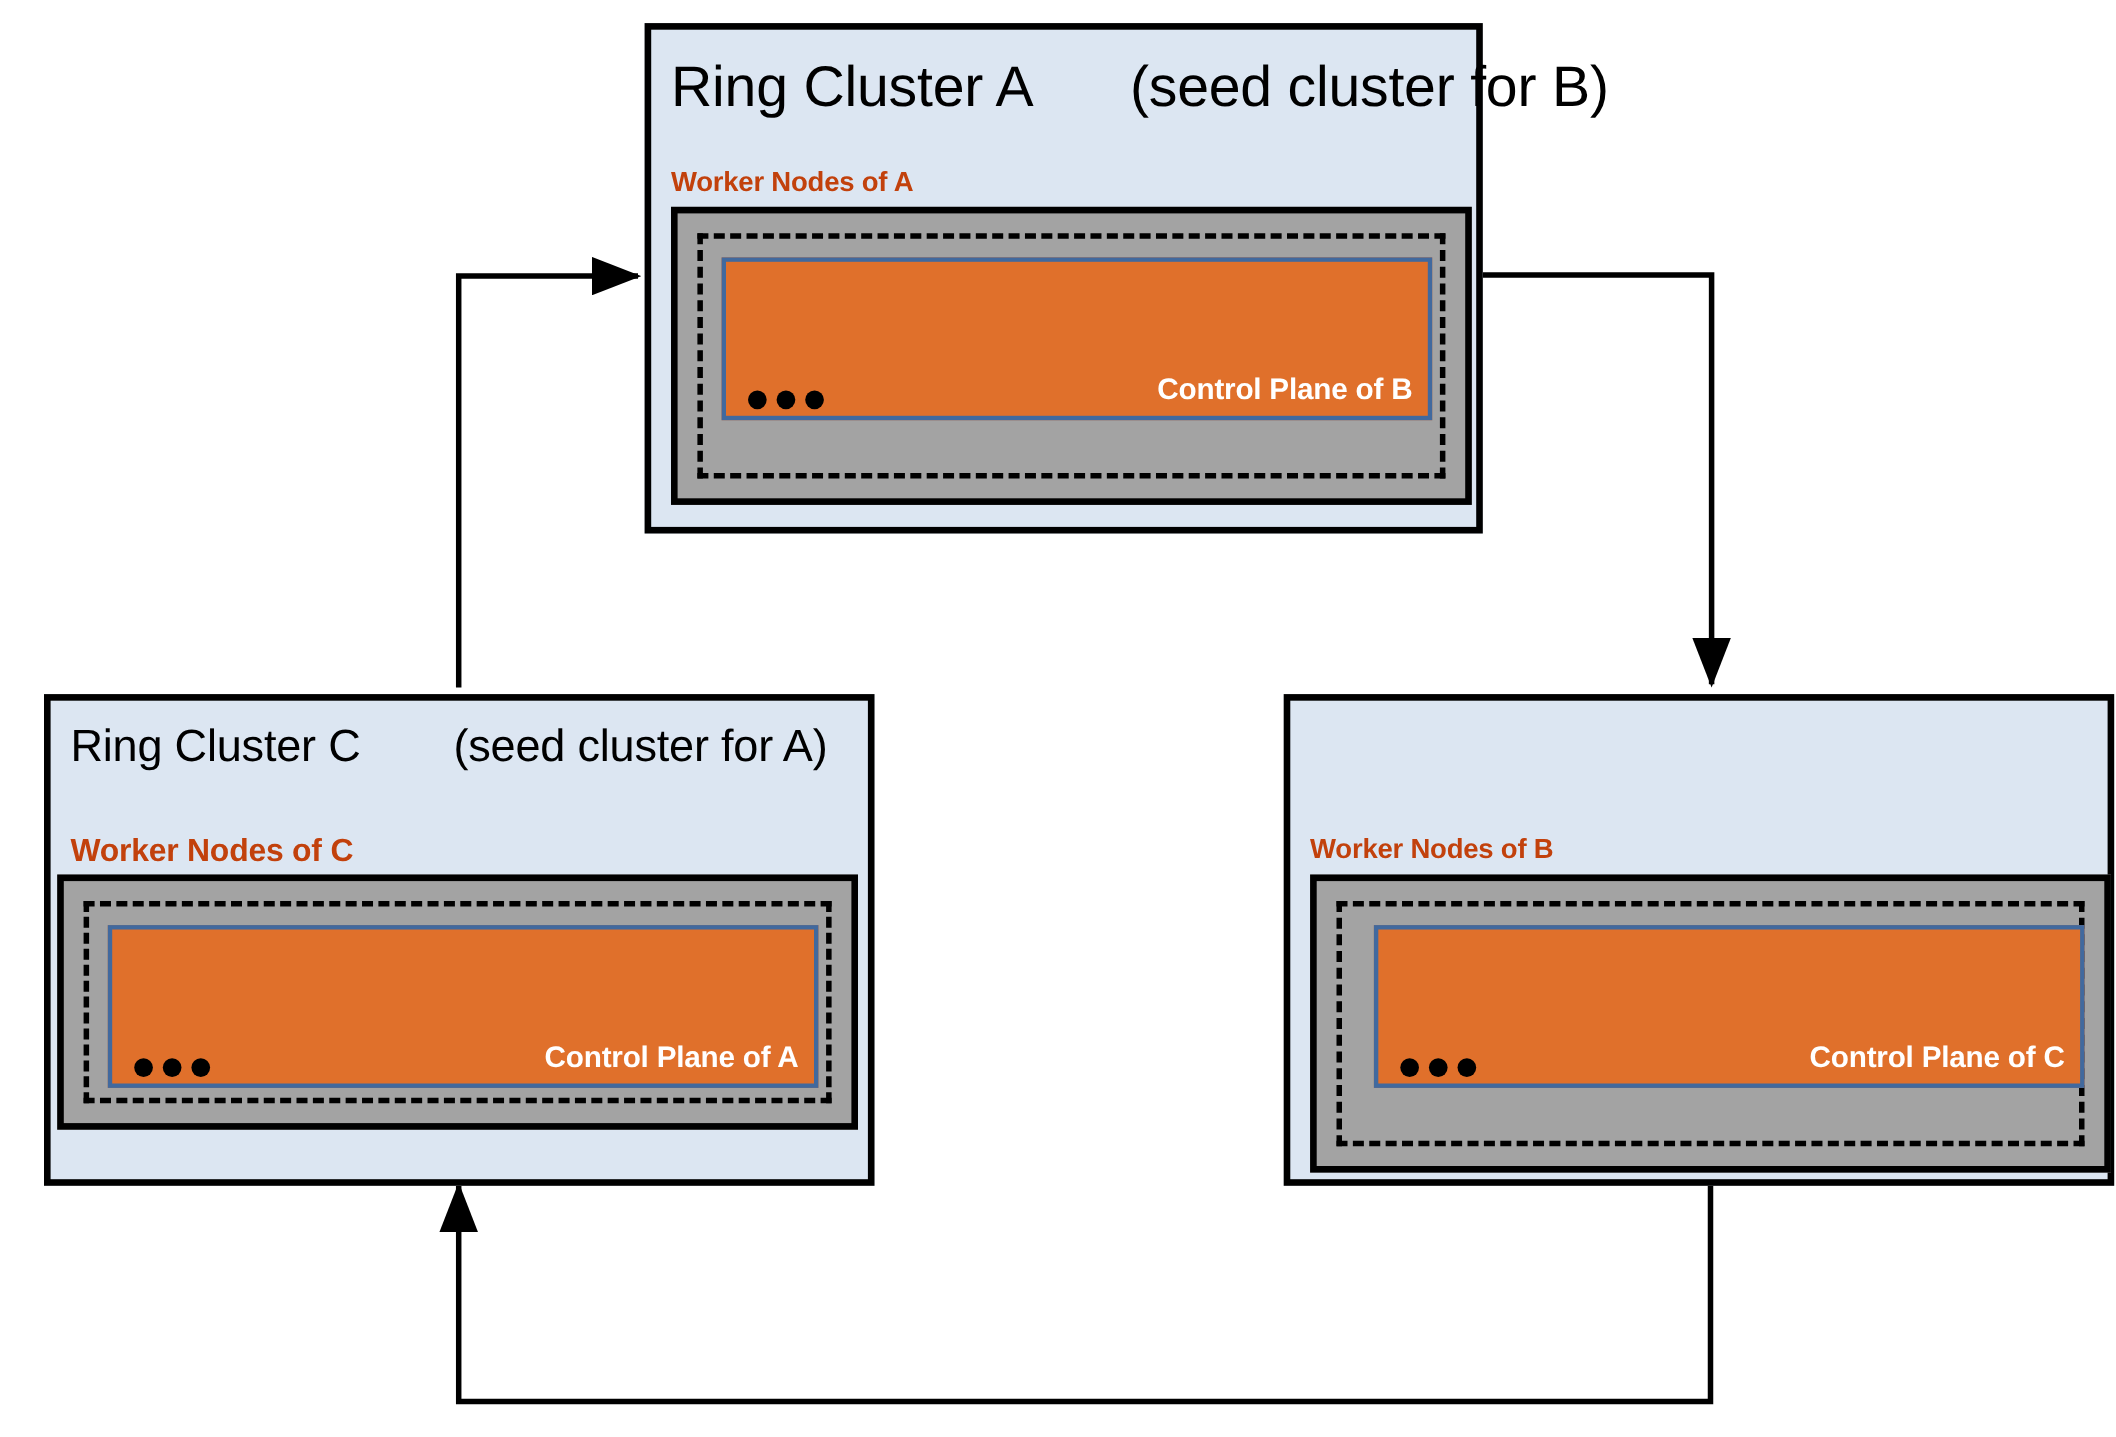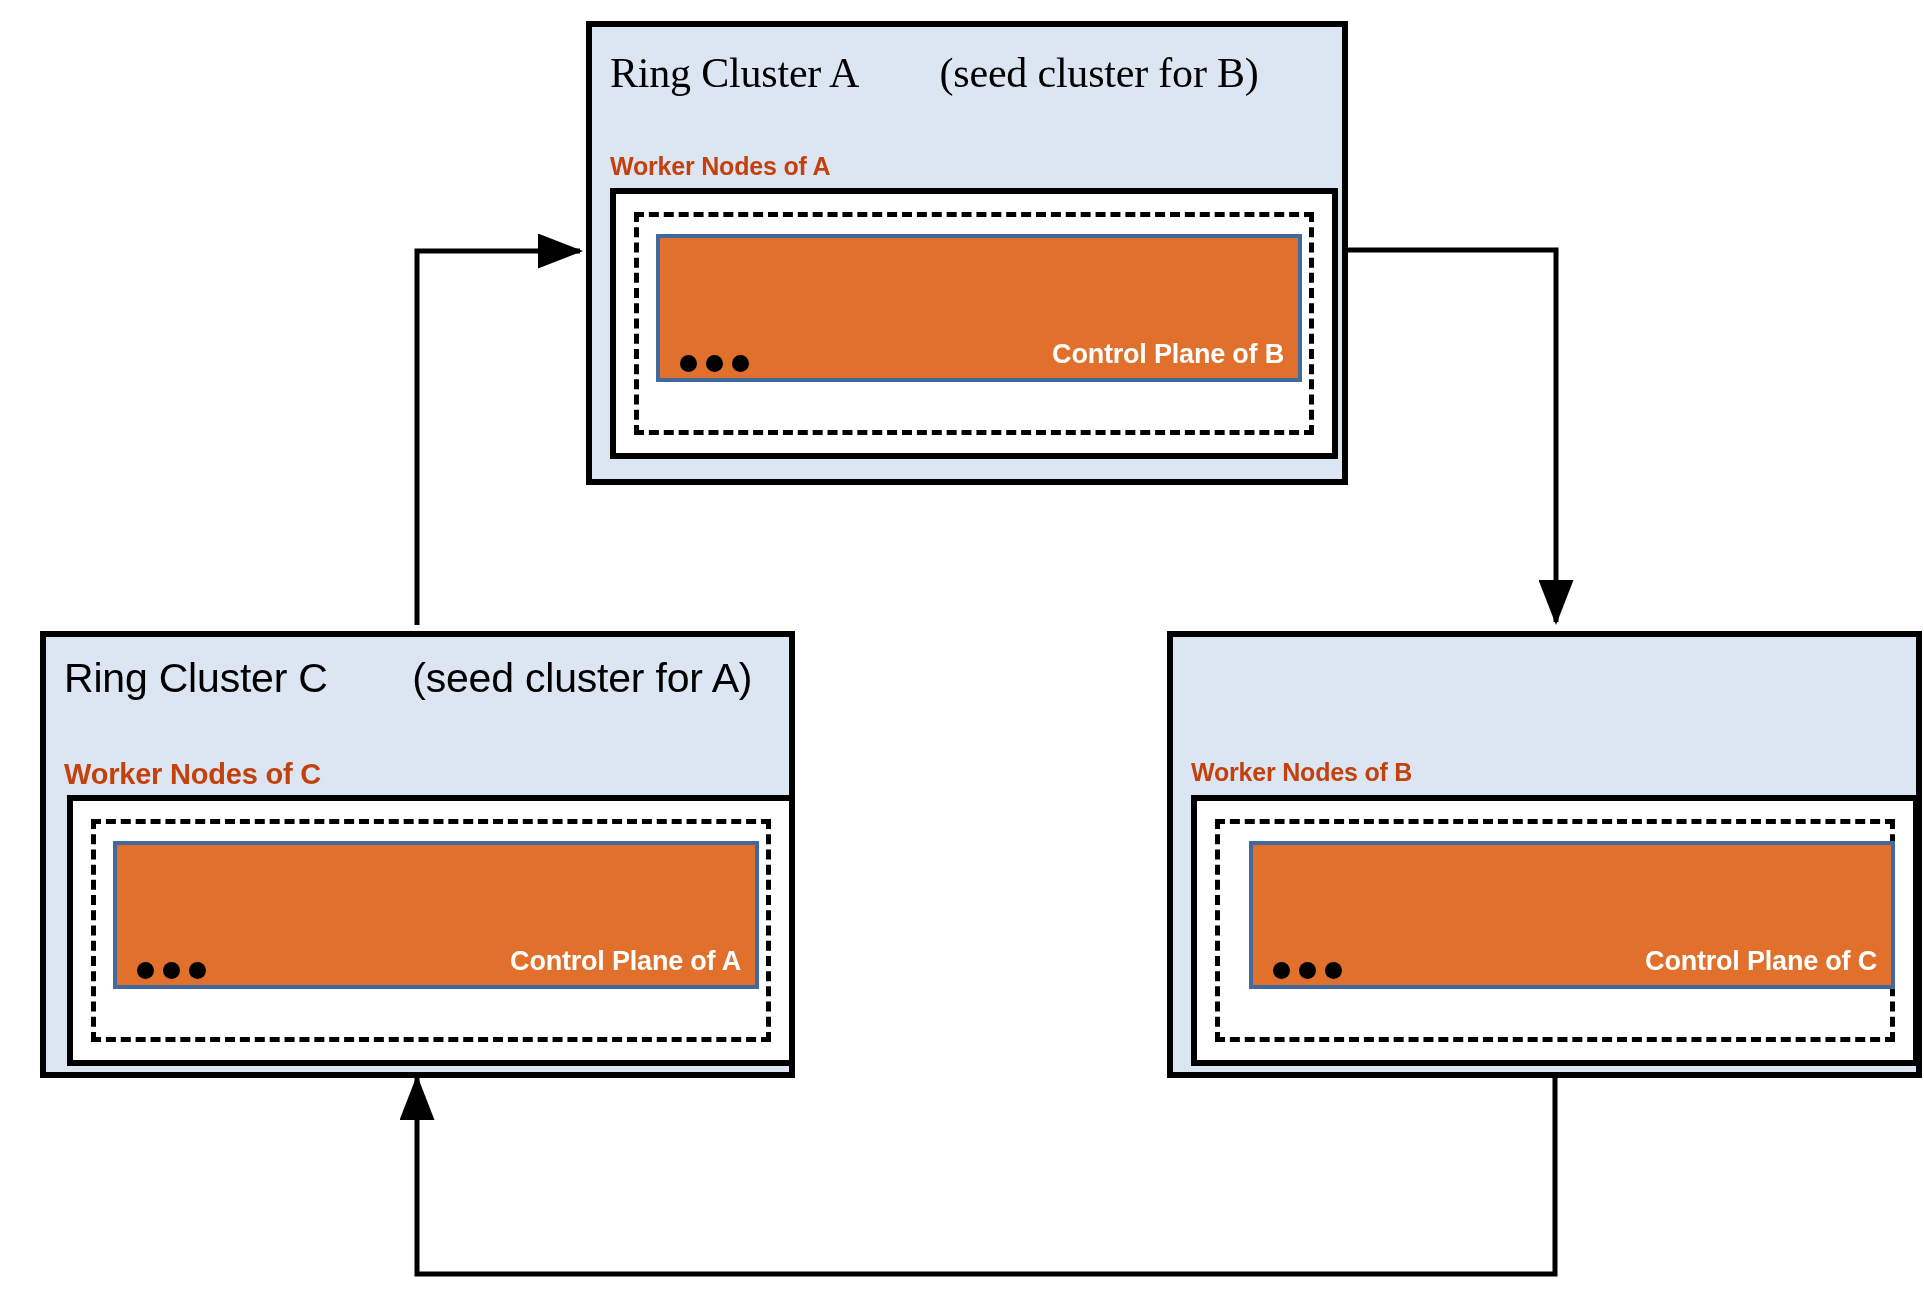--- a/index.html
+++ b/index.html
@@ -51,21 +51,21 @@
     position: absolute;
     white-space: nowrap;
     color: #c2410c;
     font-weight: bold;
     letter-spacing: -0.2px;
   }
 
   
   .worker-box {
     position: absolute;
-    background: #ffffff;
+    background: #a3a3a3;
     border: 6px solid #000000;
     box-sizing: border-box;
   }
 
   
   .dashed-box {
     position: absolute;
     border: 5px dashed #000000;
     box-sizing: border-box;
     background: transparent;
@@ -118,21 +118,21 @@
 
     <path d="M 417 625 L 417 251 L 580 251" fill="none" stroke="#000000" stroke-width="5" marker-end="url(#arrowhead)"></path>
 
     <path d="M 1348 250 L 1556 250 L 1556 622" fill="none" stroke="#000000" stroke-width="5" marker-end="url(#arrowhead)"></path>
 
     <path d="M 1555 1070 L 1555 1274 L 417 1274 L 417 1078" fill="none" stroke="#000000" stroke-width="5" marker-end="url(#arrowhead)"></path>
   </svg>
 
   <div class="ring-cluster" style="left:586px; top:21px; width:762px; height:464px;">
 
-    <div class="cluster-title" style="left:18px; top:22px; font-size:42px;font-family:Liberation Serif, serif;">
+    <div class="cluster-title" style="left:18px; top:22px; font-size:52px;">
       <span class="title-main">Ring Cluster A</span>
       <span style="display:inline-block; width:62px;"></span>
       <span class="title-seed">(seed cluster for B)</span>
     </div>
 
     <div class="worker-label" style="left:18px; top:125px; font-size:25px;">Worker Nodes of A</div>
 
     <div class="worker-box" style="left:18px; top:161px; width:728px; height:271px;">
 
       <div class="dashed-box" style="left:18px; top:18px; right:18px; bottom:18px;"></div>
@@ -151,21 +151,21 @@
   <div class="ring-cluster" style="left:40px; top:631px; width:755px; height:447px;text-align:center;">
 
     <div class="cluster-title" style="left:18px; top:18px; font-size:41px;">
       <span class="title-main">Ring Cluster C</span>
       <span style="display:inline-block; width:62px;"></span>
       <span class="title-seed">(seed cluster for A)</span>
     </div>
 
     <div class="worker-label" style="left:18px; top:121px; font-size:29px;">Worker Nodes of C</div>
 
-    <div class="worker-box" style="left:21px; top:158px; width:728px; height:271px;">
+    <div class="worker-box" style="left:6px; top:158px; width:728px; height:232px;">
 
       <div class="dashed-box" style="left:18px; top:18px; right:18px; bottom:18px;"></div>
 
       <div class="control-plane" style="left:40px; top:40px; width:646px; height:148px;">
         <div class="ellipsis">
           <span class="dot"></span>
           <span class="dot"></span>
           <span class="dot"></span>
         </div>
         <div class="cp-label" style="font-size:27px;">Control Plane of A</div>

